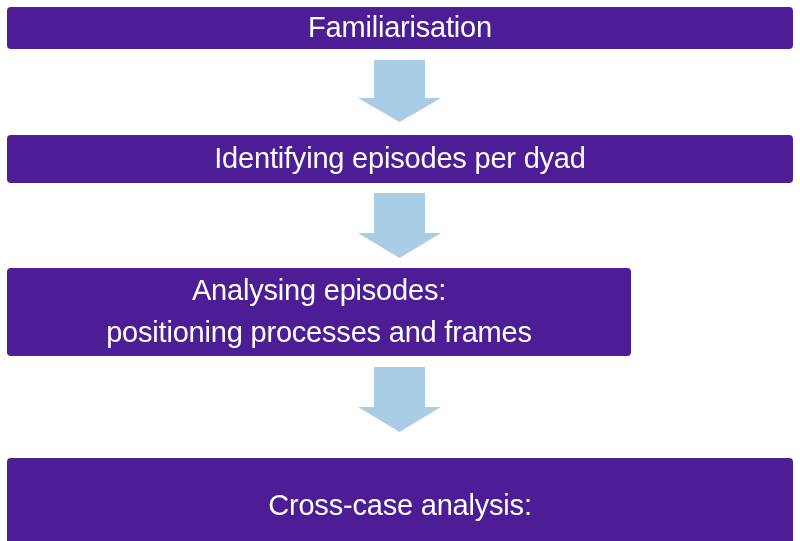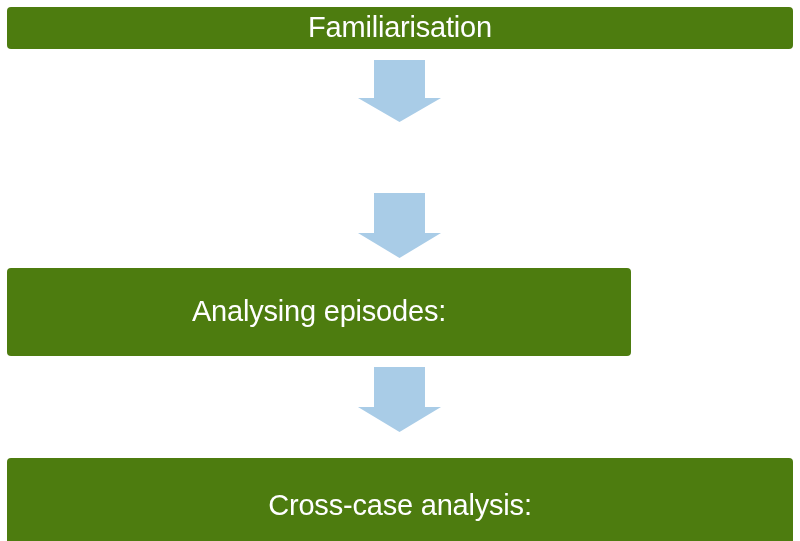--- a/index.html
+++ b/index.html
@@ -16,21 +16,21 @@
     width: 800px;
     height: 541px;
     background: #ffffff;
     overflow: hidden;
   }
 
   
   .proc-box {
     position: absolute;
     box-sizing: border-box;
-    background: #4d7c0f;
+    background: #4c1d95;
     border-radius: 4px;
     display: flex;
     flex-direction: column;
     align-items: center;
     justify-content: center;
     color: #ffffff;
     text-align: center;
     padding: 0 10px;
   }
   .proc-line {
@@ -80,29 +80,33 @@
   <div class="proc-box" id="box-familiarisation">
     <span class="proc-line">Familiarisation</span>
   </div>
 
   <div class="down-arrow" id="arrow-1">
     <svg viewBox="0 0 83 62" preserveAspectRatio="none" aria-hidden="true">
       <polygon points="16,0 67,0 67,38 83,38 41.5,62 0,38 16,38" fill="#a9cce7"></polygon>
     </svg>
   </div>
 
+  <div class="proc-box" id="box-identifying-episodes">
+    <span class="proc-line">Identifying episodes per dyad</span>
+  </div>
 
   <div class="down-arrow" id="arrow-2">
     <svg viewBox="0 0 83 65" preserveAspectRatio="none" aria-hidden="true">
       <polygon points="16,0 67,0 67,40 83,40 41.5,65 0,40 16,40" fill="#a9cce7"></polygon>
     </svg>
   </div>
 
   <div class="proc-box" id="box-analysing-episodes">
     <span class="proc-line">Analysing episodes:</span>
+    <span class="proc-line">positioning processes and frames</span>
   </div>
 
   <div class="down-arrow" id="arrow-3">
     <svg viewBox="0 0 83 65" preserveAspectRatio="none" aria-hidden="true">
       <polygon points="16,0 67,0 67,40 83,40 41.5,65 0,40 16,40" fill="#a9cce7"></polygon>
     </svg>
   </div>
 
   <div class="proc-box" id="box-cross-case-analysis">
     <span class="proc-line">Cross-case analysis:</span>

